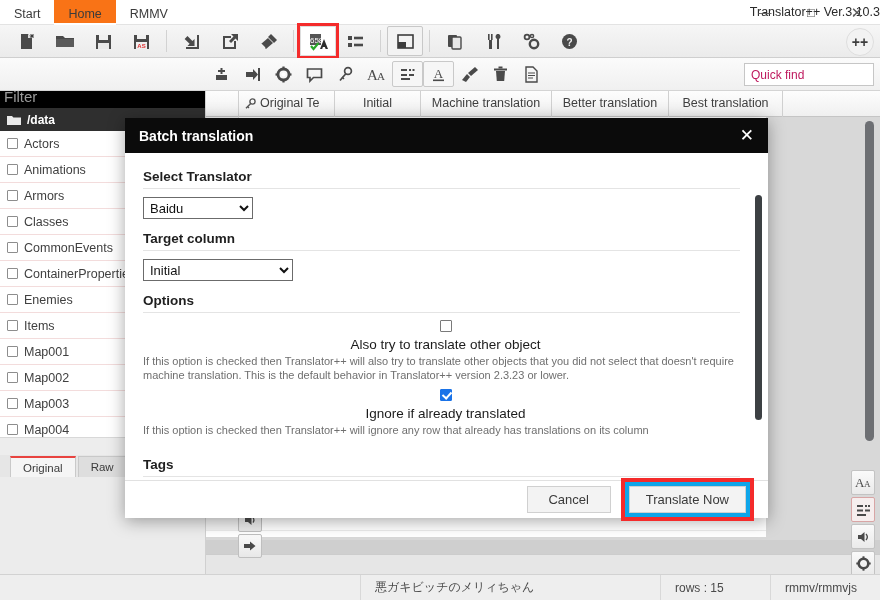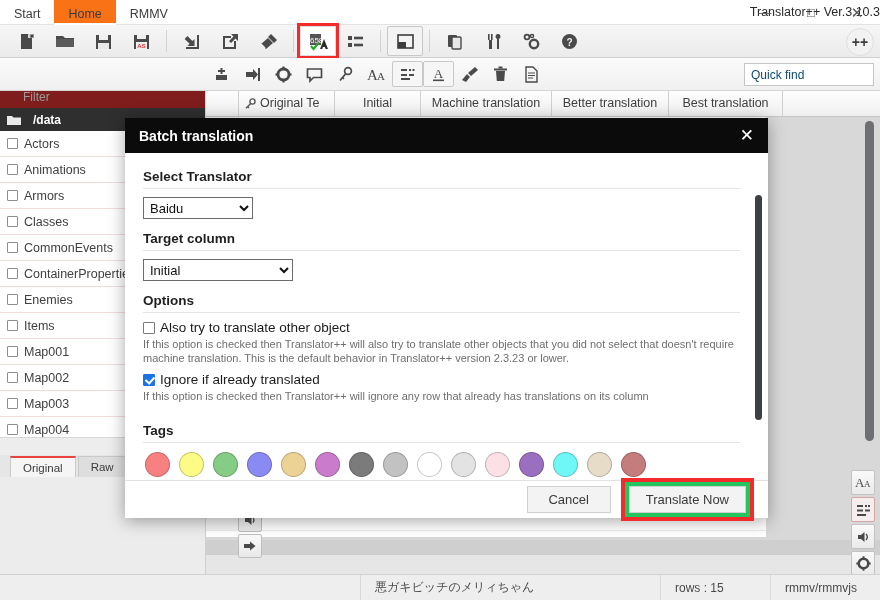--- a/index.html
+++ b/index.html
@@ -77,21 +77,21 @@
     border-bottom: 1px solid #d4d4d4;
     display: flex; align-items: center; padding-left: 206px;
   }
   .sbtn {
     width: 31px; height: 26px; display: flex; align-items: center; justify-content: center;
     color: #4e4e4e;
   }
   .sbtn.boxed { border: 1px solid #c9c9c9; background: #f6f6f6; border-radius: 2px; }
   .quickfind {
     position: absolute; right: 6px; top: 5px; width: 130px; height: 23px;
-    border: 1px solid #c6c6c6; background: #fff; font-size: 12px; color: #0c4a6e;
+    border: 1px solid #c6c6c6; background: #fff; font-size: 12px; color: #be185d;
     padding: 3px 6px; line-height: 16px;
   }
 
   
   .lefttabs {
     position: absolute; top: 58px; left: 0; width: 206px; height: 28px;
     display: flex; align-items: flex-end; background: #ededed;
   }
   .ltab {
     height: 23px; display: flex; align-items: center; gap: 4px;
@@ -102,26 +102,26 @@
   }
   .ltab.active { background: #f7f7f7; border-top: 2px solid #e8433f; margin-left: 14px; }
   .ltab:nth-child(2) { margin-left: 0; }
 
   
   .sidebar {
     position: absolute; top: 86px; left: 0; width: 206px; height: 358px;
     background: #ffffff; border-right: 1px solid #d3d3d3;
   }
   .filterbox {
-    height: 22px; line-height: 22px; padding-left: 23px;
-    font-size: 12px; color: #9b9b9b; background: #7f1d1d;
+    height: 22px; line-height: 22px; padding-left: 4px;
+    font-size: 15px; color: #9b9b9b; background: #000000;
   }
   .datahdr {
     height: 23px; background: #2f2f2f; color: #fff; display: flex; align-items: center;
-    gap: 12px; padding-left: 7px; font-size: 12px; font-weight: bold;
+    gap: 6px; padding-left: 7px; font-size: 12px; font-weight: bold;
   }
   .objlist { }
   .objrow {
     height: 26px; display: flex; align-items: center; gap: 6px;
     padding-left: 7px; border-bottom: 1px solid #f3dcdc; font-size: 12.5px;
     color: #404040; background: #fff;
   }
   .cbox {
     width: 11px; height: 11px; border: 1px solid #8d8d8d; background: #fff;
     display: inline-block; flex: none; border-radius: 1px;
@@ -247,21 +247,21 @@
     font-size: 13.5px; font-weight: bold; color: #1f1f1f; margin: 0 0 3px 0;
     padding-bottom: 4px; border-bottom: 1px solid #e4e4e4; width: 597px;
   }
   select.combo {
     height: 22px; font-size: 13px; font-family: "Liberation Sans", sans-serif;
     border: 1px solid #6b6b6b; background: #fff; color: #111;
     padding: 1px 2px; margin: 5px 0 12px 0;
   }
   #translator-select { width: 110px; }
   #column-select { width: 150px; }
-  .opt-row { display: flex; align-items: center; gap: 5px; margin-top: 7px; }
+  .opt-row { display: flex; align-items: center; gap: 5px; margin-top: 7px; flex-direction: column; }
   .opt-label { font-size: 13.5px; color: #1b1b1b; }
   .opt-desc { font-size: 11px; color: #6f6f6f; line-height: 14px; margin-top: 2px; width: 600px; }
   .chk {
     width: 12px; height: 12px; border: 1px solid #7a7a7a; background: #fff;
     flex: none; border-radius: 1px;
   }
   .chk.checked {
     background: #1a73e8; border-color: #1a73e8; position: relative;
   }
   .chk.checked::after {
@@ -284,21 +284,21 @@
     display: flex; align-items: center; justify-content: flex-end;
     padding-right: 16px; gap: 0px; position: relative;
   }
   .dbtn {
     height: 27px; min-width: 84px; padding: 0 16px;
     border: 1px solid #d0d0d0; background: #f3f3f3; color: #3a3a3a;
     font-size: 13px; font-family: "Liberation Sans", sans-serif;
     display: flex; align-items: center; justify-content: center;
   }
   .translate-wrap {
-    outline: 4px solid #f42b2b; background: #22c55e; padding: 4px;
+    outline: 4px solid #f42b2b; background: #0ea5e9; padding: 4px;
     margin-left: 14px; margin-right: 2px;
   }
   svg { display: block; }
 </style>
 </head>
 <body>
 
 <div id="app">
 
   <div class="titlebar">

